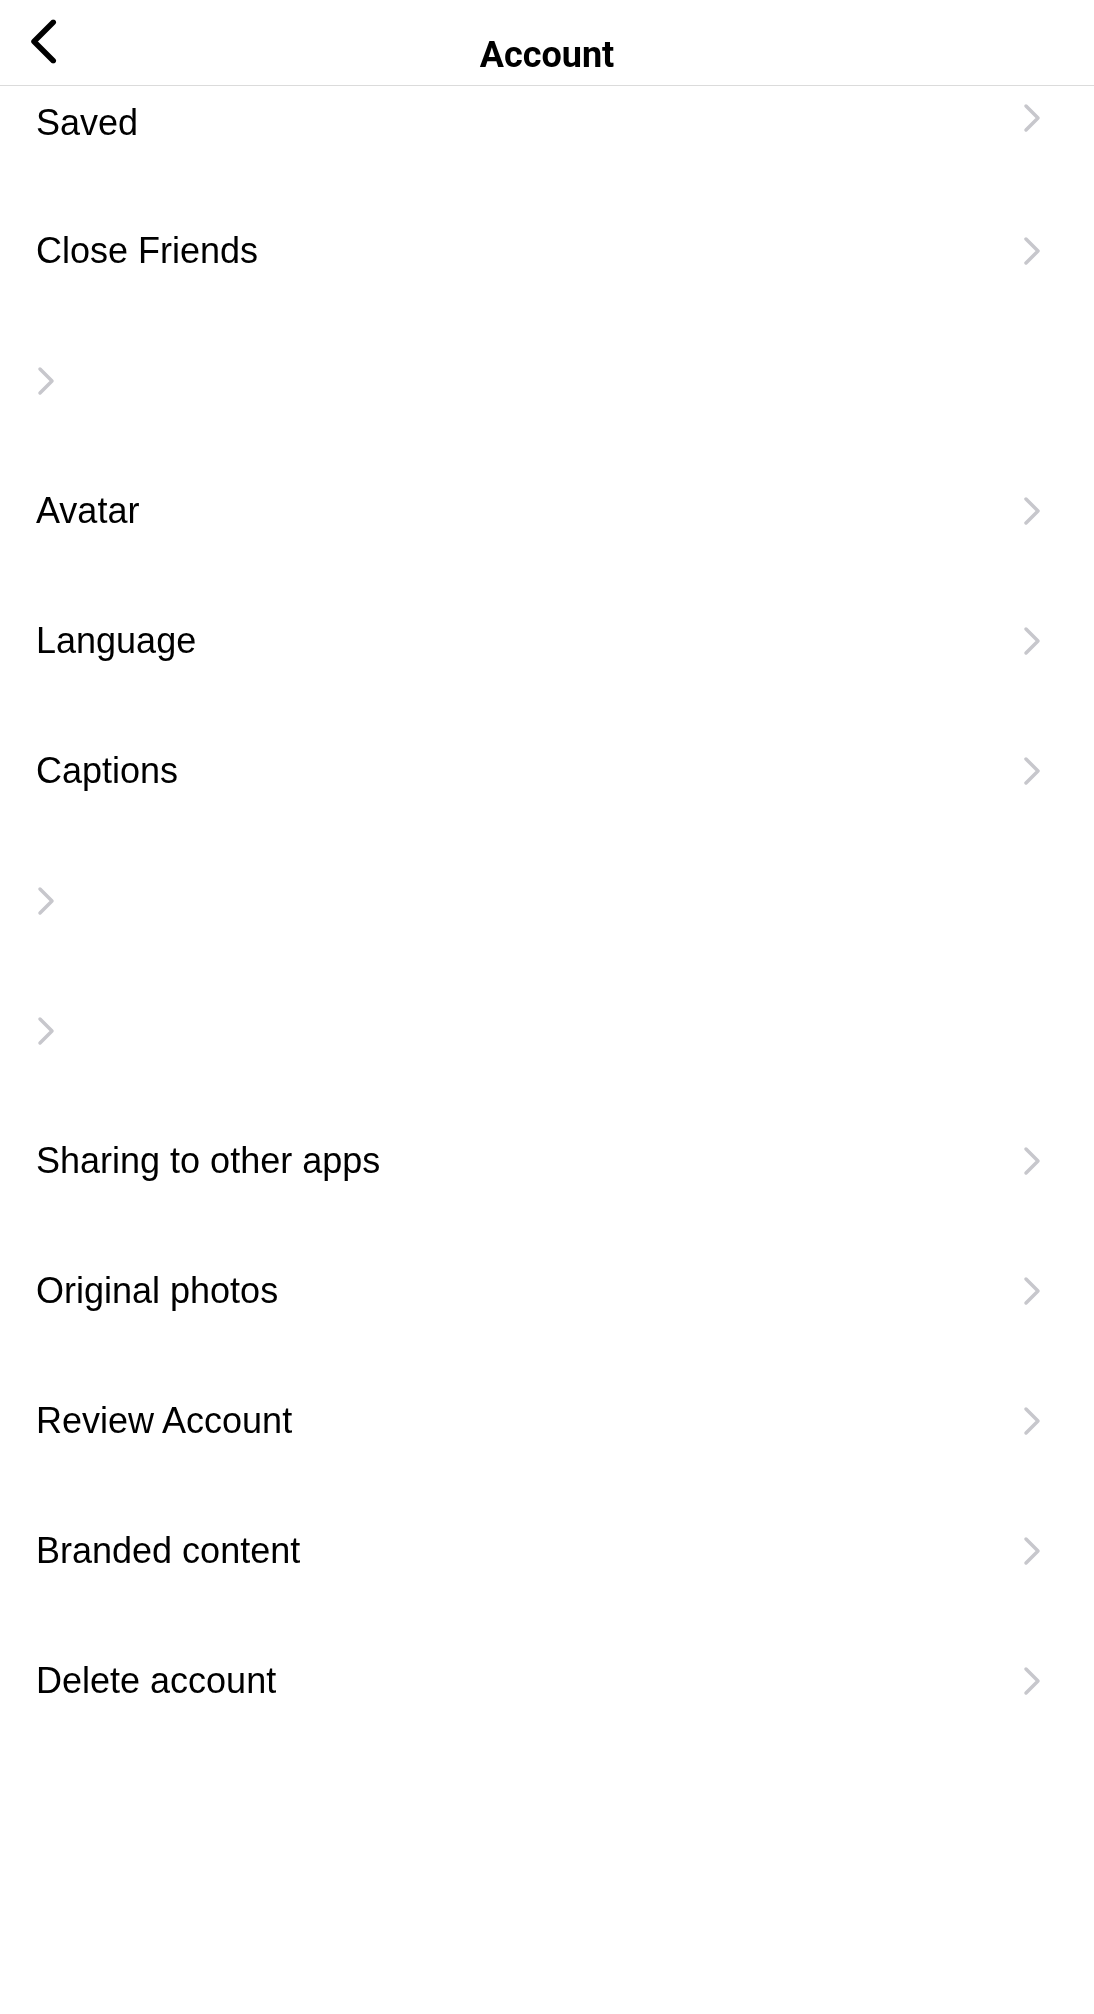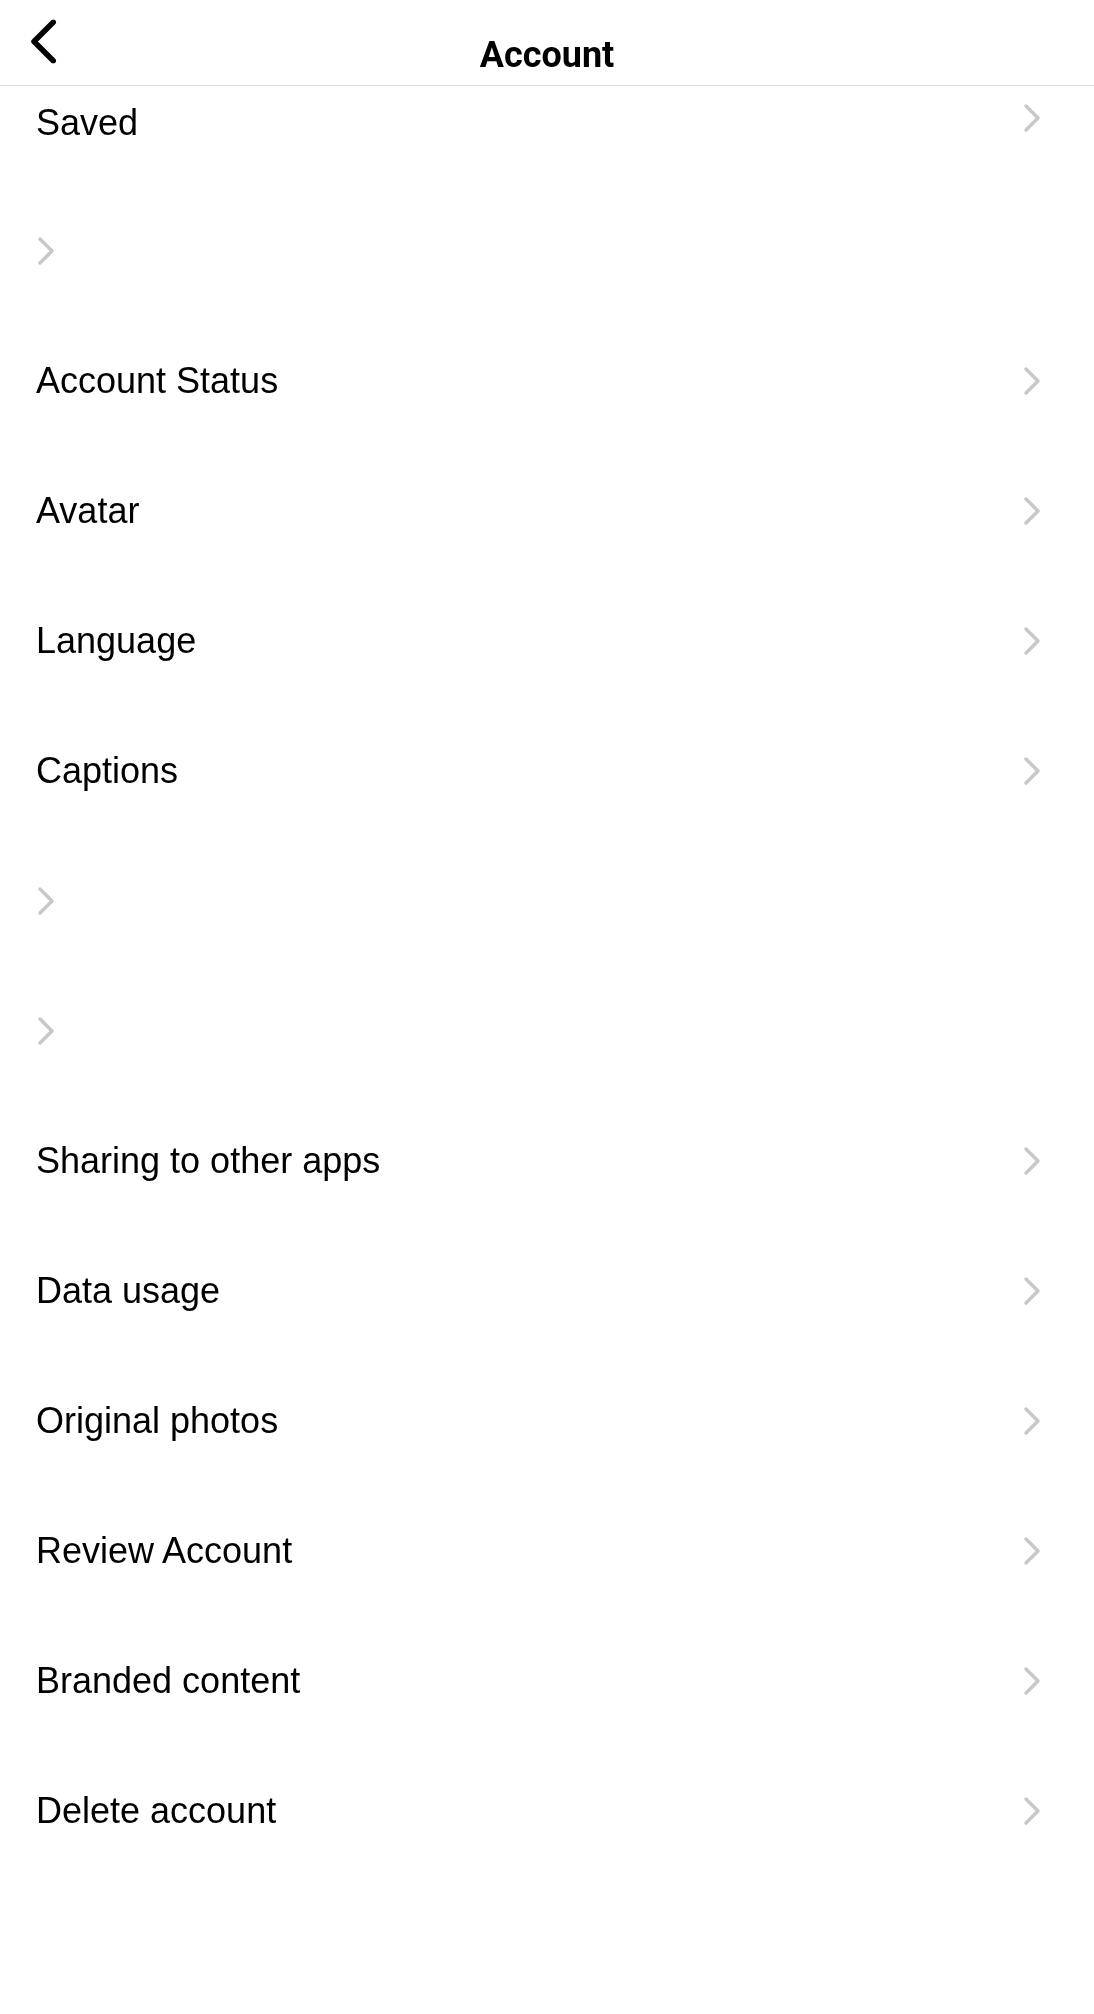--- a/index.html
+++ b/index.html
@@ -100,29 +100,29 @@
   <button class="menu-item">
     <span class="menu-item-label">Saved</span>
     <span class="chevron-right">
       <svg viewBox="0 0 20 32" fill="none" stroke="#c7c7cc" stroke-width="3.5" stroke-linecap="round" stroke-linejoin="round">
         <polyline points="4,4 16,16 4,28"></polyline>
       </svg>
     </span>
   </button>
 
   <button class="menu-item">
-    <span class="chevron-right">
-      <svg viewBox="0 0 20 32" fill="none" stroke="#c7c7cc" stroke-width="3.5" stroke-linecap="round" stroke-linejoin="round">
-        <polyline points="4,4 16,16 4,28"></polyline>
-      </svg>
-    </span>
-  </button>
-
-  <button class="menu-item">
-    <span class="menu-item-label">Account Status</span>
+    <span class="menu-item-label">Close Friends</span>
+    <span class="chevron-right">
+      <svg viewBox="0 0 20 32" fill="none" stroke="#c7c7cc" stroke-width="3.5" stroke-linecap="round" stroke-linejoin="round">
+        <polyline points="4,4 16,16 4,28"></polyline>
+      </svg>
+    </span>
+  </button>
+
+  <button class="menu-item">
     <span class="chevron-right">
       <svg viewBox="0 0 20 32" fill="none" stroke="#c7c7cc" stroke-width="3.5" stroke-linecap="round" stroke-linejoin="round">
         <polyline points="4,4 16,16 4,28"></polyline>
       </svg>
     </span>
   </button>
 
   <button class="menu-item">
     <span class="menu-item-label">Avatar</span>
     <span class="chevron-right">
@@ -168,28 +168,20 @@
 
   <button class="menu-item">
     <span class="menu-item-label">Sharing to other apps</span>
     <span class="chevron-right">
       <svg viewBox="0 0 20 32" fill="none" stroke="#c7c7cc" stroke-width="3.5" stroke-linecap="round" stroke-linejoin="round">
         <polyline points="4,4 16,16 4,28"></polyline>
       </svg>
     </span>
   </button>
 
-  <button class="menu-item">
-    <span class="menu-item-label">Data usage</span>
-    <span class="chevron-right">
-      <svg viewBox="0 0 20 32" fill="none" stroke="#c7c7cc" stroke-width="3.5" stroke-linecap="round" stroke-linejoin="round">
-        <polyline points="4,4 16,16 4,28"></polyline>
-      </svg>
-    </span>
-  </button>
 
   <button class="menu-item">
     <span class="menu-item-label">Original photos</span>
     <span class="chevron-right">
       <svg viewBox="0 0 20 32" fill="none" stroke="#c7c7cc" stroke-width="3.5" stroke-linecap="round" stroke-linejoin="round">
         <polyline points="4,4 16,16 4,28"></polyline>
       </svg>
     </span>
   </button>
 

